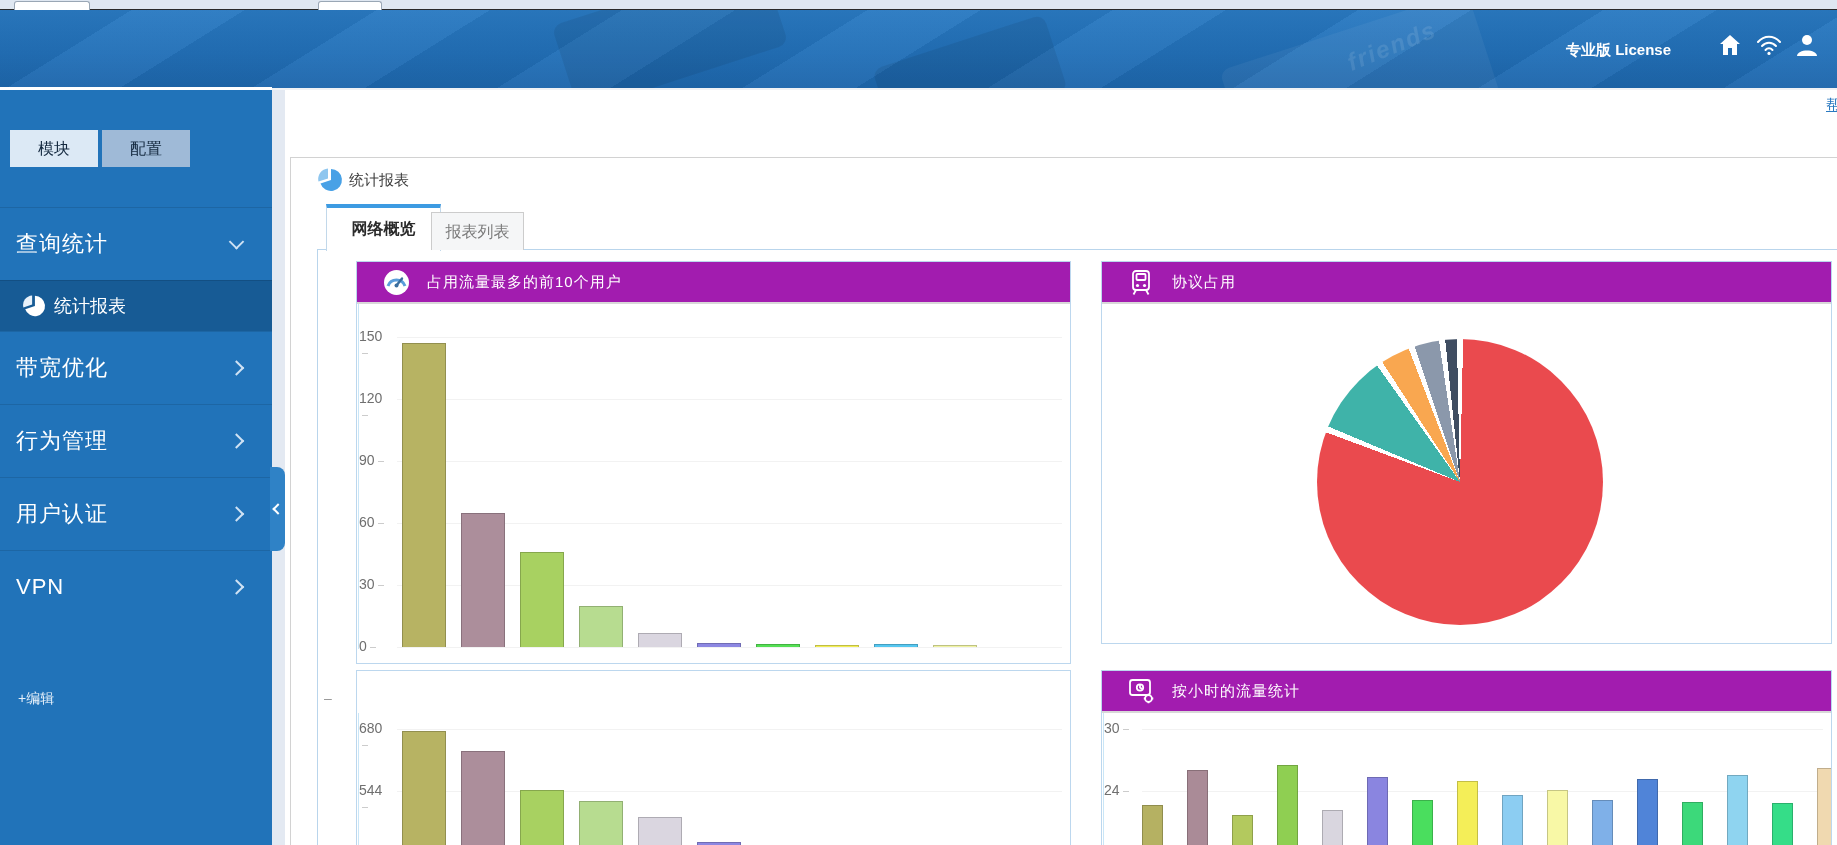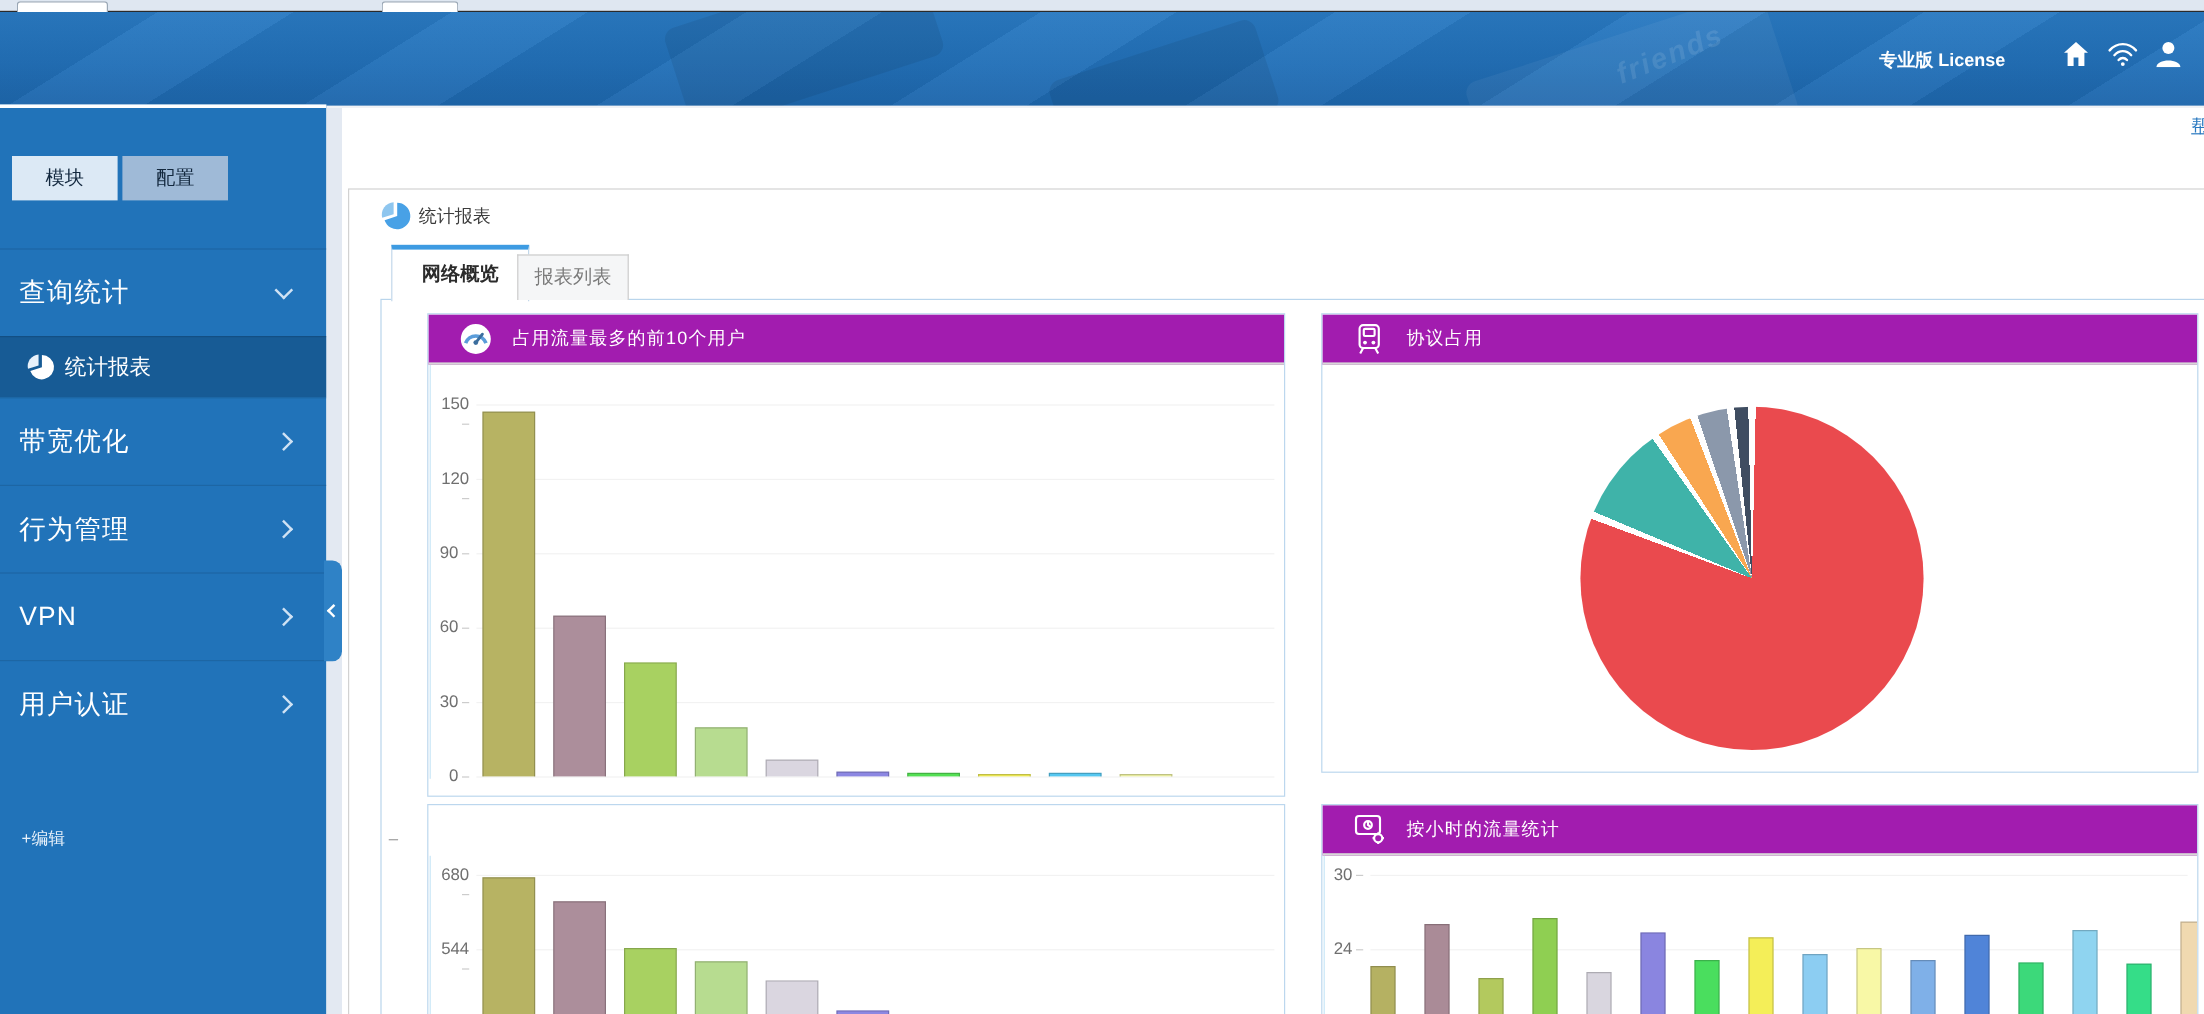--- a/index.html
+++ b/index.html
@@ -65,21 +65,21 @@
   .charts-container{position:absolute;left:26px;top:91px;width:1542px;height:640px;background:#ffffff;border:1px solid #b9d5ec;z-index:2;}
   .dash-marker{position:absolute;left:6px;top:440px;color:#9a9a9a;font-size:14px;}
   
   .cpanel{position:absolute;background:#ffffff;border:1px solid #bcd7ee;box-sizing:border-box;overflow:hidden;}
   .cpanel .phead{position:absolute;left:0;top:0;width:100%;height:40px;background:#a21caf;border-bottom:2px solid #d8d8d8;}
   .cpanel .phead svg{position:absolute;left:26px;top:7px;}
   .ph-title{position:absolute;left:70px;top:11px;color:#ffffff;font-size:15px;letter-spacing:1px;white-space:nowrap;}
   .plot{position:absolute;left:0;top:42px;right:0;bottom:0;overflow:hidden;}
   .axis-line{position:absolute;left:1px;top:0;width:1px;background:#c9e6f7;}
   .gridline{position:absolute;left:40px;right:8px;height:1px;background:#f2f2f2;}
-  .y-tick{position:absolute;left:2px;width:32px;text-align:right;font-size:14px;color:#6f6f6f;}
+  .y-tick{position:absolute;left:2px;width:32px;font-size:14px;color:#6f6f6f;}
   .y-tick:after{content:"";display:inline-block;width:6px;height:1px;background:#cccccc;vertical-align:middle;margin-left:3px;}
   .bar{position:absolute;box-sizing:border-box;border:1px solid rgba(0,0,0,0.20);border-bottom:none;}
   .pie{position:absolute;border-radius:50%;}
   #p1{left:38px;top:11px;width:715px;height:403px;}
   #p2{left:783px;top:11px;width:731px;height:383px;}
   #p3{left:38px;top:420px;width:715px;height:440px;}
   #p4{left:783px;top:420px;width:731px;height:440px;}
 </style>
 </head>
 <body>
@@ -138,25 +138,25 @@
       </div>
       <div class="menu-item">
         <span class="lbl">带宽优化</span>
         <span class="chev right"></span>
       </div>
       <div class="menu-item">
         <span class="lbl">行为管理</span>
         <span class="chev right"></span>
       </div>
       <div class="menu-item">
+        <span class="lbl">用户认证</span>
+        <span class="chev right"></span>
+      </div>
+      <div class="menu-item">
         <span class="lbl">VPN</span>
-        <span class="chev right"></span>
-      </div>
-      <div class="menu-item">
-        <span class="lbl">用户认证</span>
         <span class="chev right"></span>
       </div>
     </div>
   <div class="edit-link">+编辑</div>
 </div>
 <div class="side-divider"></div>
 <div class="collapse-handle">
   <span class="chev"></span>
 </div>
 

